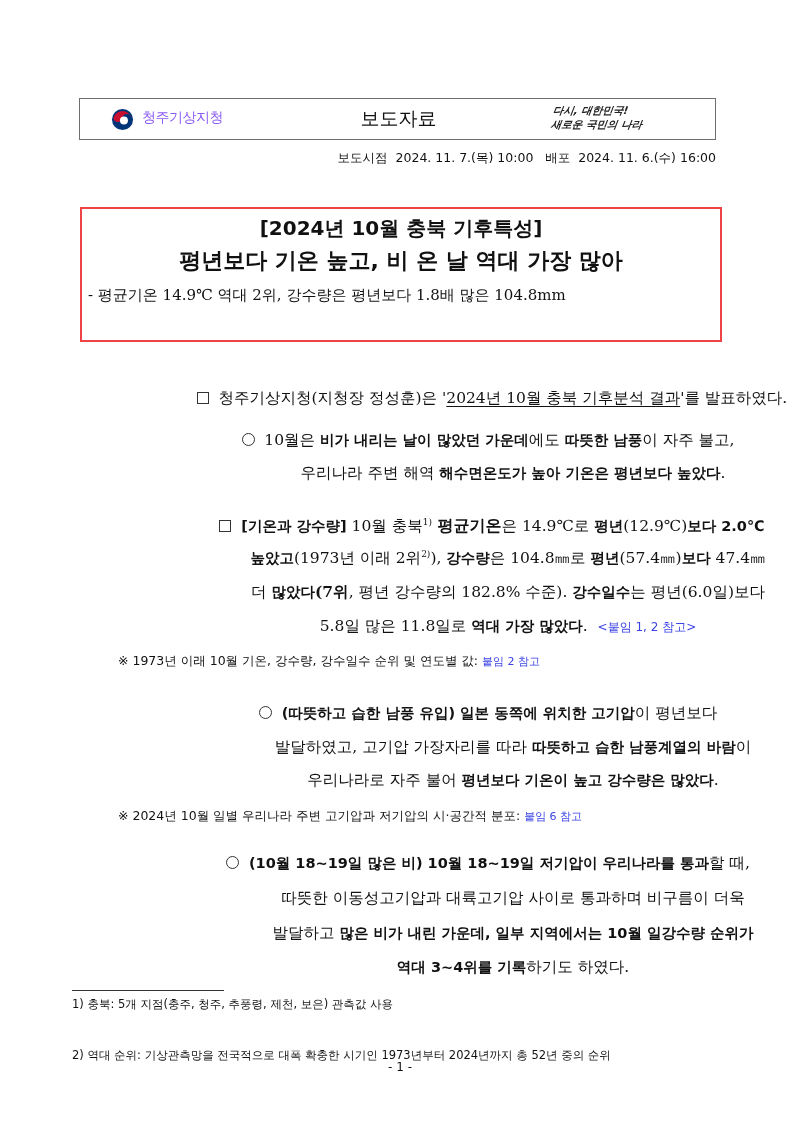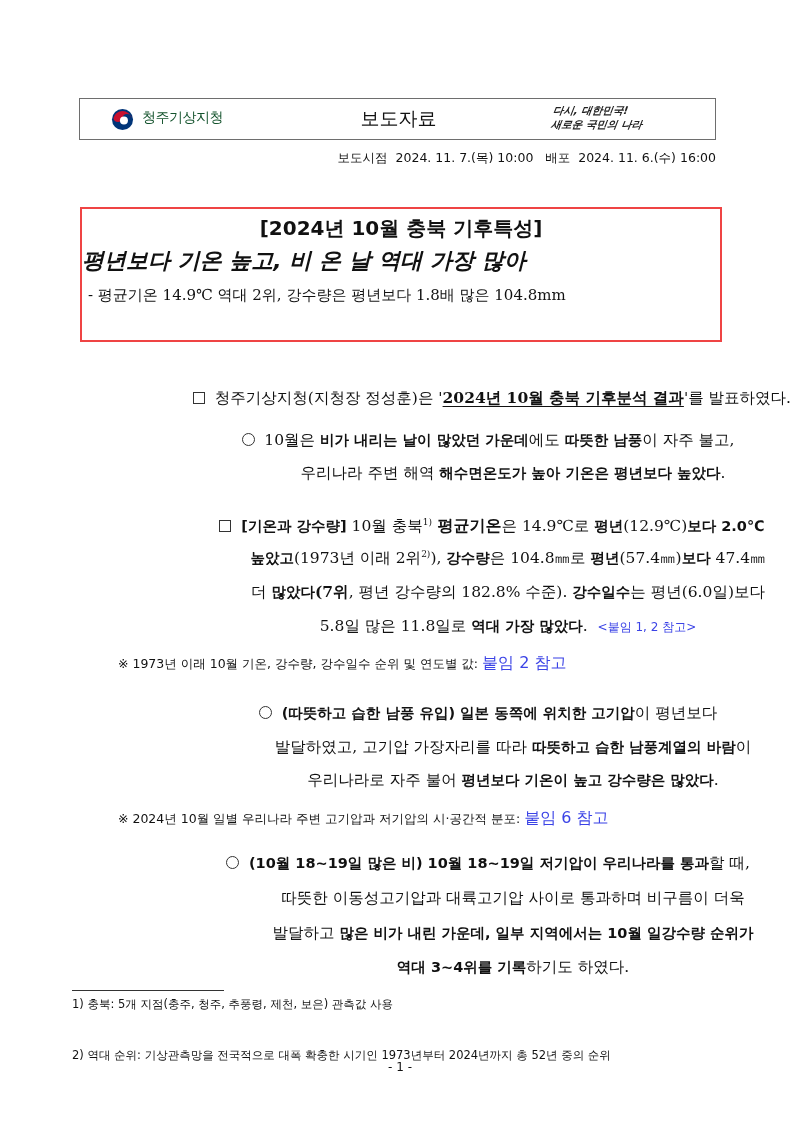--- a/index.html
+++ b/index.html
@@ -6,41 +6,41 @@
   body { width:800px; height:1132px; position:relative; overflow:hidden;
          font-family:"DejaVu Serif", "Liberation Serif", serif; color:#111; }
   .abs { position:absolute; }
   .serif { font-family:"DejaVu Serif", "Liberation Serif", serif;text-align:center; }
   .sans { font-family:"DejaVu Sans", "Liberation Sans", sans-serif; }
   .b { font-weight:bold; }
 
   
   #header-box { left:79px; top:98px; width:637px; height:42px; border:1.5px solid #6e6e6e; box-sizing:border-box; }
   #logo-icon { left:31px; top:9px; width:23px; height:23px; }
-  #agency-name { left:62px; top:10px; font-size:14px; letter-spacing:-0.5px; color:#14532d; }
+  #agency-name { left:62px; top:10px; font-size:14px; letter-spacing:-0.5px; color:#8b5cf6; }
   #doc-type { left:0; width:637px; top:7px; font-size:19px; color:#111; }
   #slogan { left:472px; top:4px; width:120px; font-size:10.5px; line-height:14px; font-style:italic; font-weight:bold; color:#222; transform:skewX(-8deg); }
 
   #release-line { right:84px; top:150px; font-size:12.5px; white-space:pre; color:#111;margin-left:12px; }
 
   
   #headline-box { left:80px; top:207px; width:642px; height:135px; border:2px solid #ef4444; box-sizing:border-box; }
   #headline-1 { left:0; width:638px; top:6px; text-align:center; font-size:20px; font-weight:bold; }
-  #headline-2 { left:0; width:638px; top:37px; font-size:22px; font-weight:bold;font-style:italic; }
+  #headline-2 { left:0; width:638px; top:37px; text-align:center; font-size:22px; font-weight:bold; }
   .sub-line { left:6px; font-size:15px; white-space:nowrap; }
   #sub-1 { top:77px; }
   #sub-2 { top:104px; }
 
   .para { left:0; width:800px; font-size:15.5px; white-space:nowrap; }
   .bullet-square { display:inline-block; width:12px; height:12px; border:1.3px solid #333; box-sizing:border-box; vertical-align:-1px; }
   .bullet-circle { display:inline-block; width:13px; height:13px; border:1.3px solid #333; border-radius:50%; box-sizing:border-box; vertical-align:-1px; }
   .u { text-decoration:underline; text-underline-offset:3px; }
   .link { color:#3b43e6; }
   .note { font-size:12.5px; font-family:"DejaVu Sans", "Liberation Sans", sans-serif; white-space:nowrap; }
-  .note .link { font-size:16px; }
+  .note .link { font-size:11px; }
   sup { font-size:9px; vertical-align:6px; }
 
   #fn-rule { left:72px; top:990px; width:152px; height:1px; background:#333; }
   .fn { left:72px; font-size:11.5px; font-family:"DejaVu Sans", "Liberation Sans", sans-serif; white-space:nowrap; }
   #page-num { left:0; width:800px; text-align:center; top:1060px; font-size:12px; font-family:"DejaVu Sans", "Liberation Sans", sans-serif; }
 </style>
 </head>
 <body>
 
 <div id="header-box" class="abs">
@@ -60,21 +60,21 @@
 <div id="release-line" class="abs sans">보도시점  2024. 11. 7.(목) 10:00   배포  2024. 11. 6.(수) 16:00</div>
 
 <div id="headline-box" class="abs">
   <div id="headline-1" class="abs sans">[2024년 10월 충북 기후특성]</div>
   <div id="headline-2" class="abs sans">평년보다 기온 높고, 비 온 날 역대 가장 많아</div>
   <div id="sub-1" class="abs sub-line serif">- 평균기온 14.9℃ 역대 2위, 강수량은 평년보다 1.8배 많은 104.8mm</div>
 </div>
 
 <div class="abs para serif" style="top:388px; left:92px;">
   <span class="bullet-square"></span>&nbsp;
-  <span>청주기상지청(지청장 정성훈)은 '</span><span class="u b" style="font-weight:bold;">2024년 10월 충북 기후분석 결과</span><span>'를 발표하였다.</span>
+  <span>청주기상지청(지청장 정성훈)은 '</span><span class="u b" style="font-weight:normal;">2024년 10월 충북 기후분석 결과</span><span>'를 발표하였다.</span>
 </div>
 
 <div class="abs para serif" style="top:430px; left:88px;">
   <span class="bullet-circle"></span>&nbsp;
   <span>10월은 </span><span class="b sans" style="font-size:14.5px">비가 내리는 날이 많았던 가운데</span><span>에도 </span><span class="b sans" style="font-size:14.5px">따뜻한 남풍</span><span>이 자주 불고,</span>
 </div>
 <div class="abs para serif" style="top:463px; left:113px;">
   <span>우리나라 주변 해역 </span><span class="b sans" style="font-size:14.5px">해수면온도가 높아 기온은 평년보다 높았다</span><span>.</span>
 </div>
 

